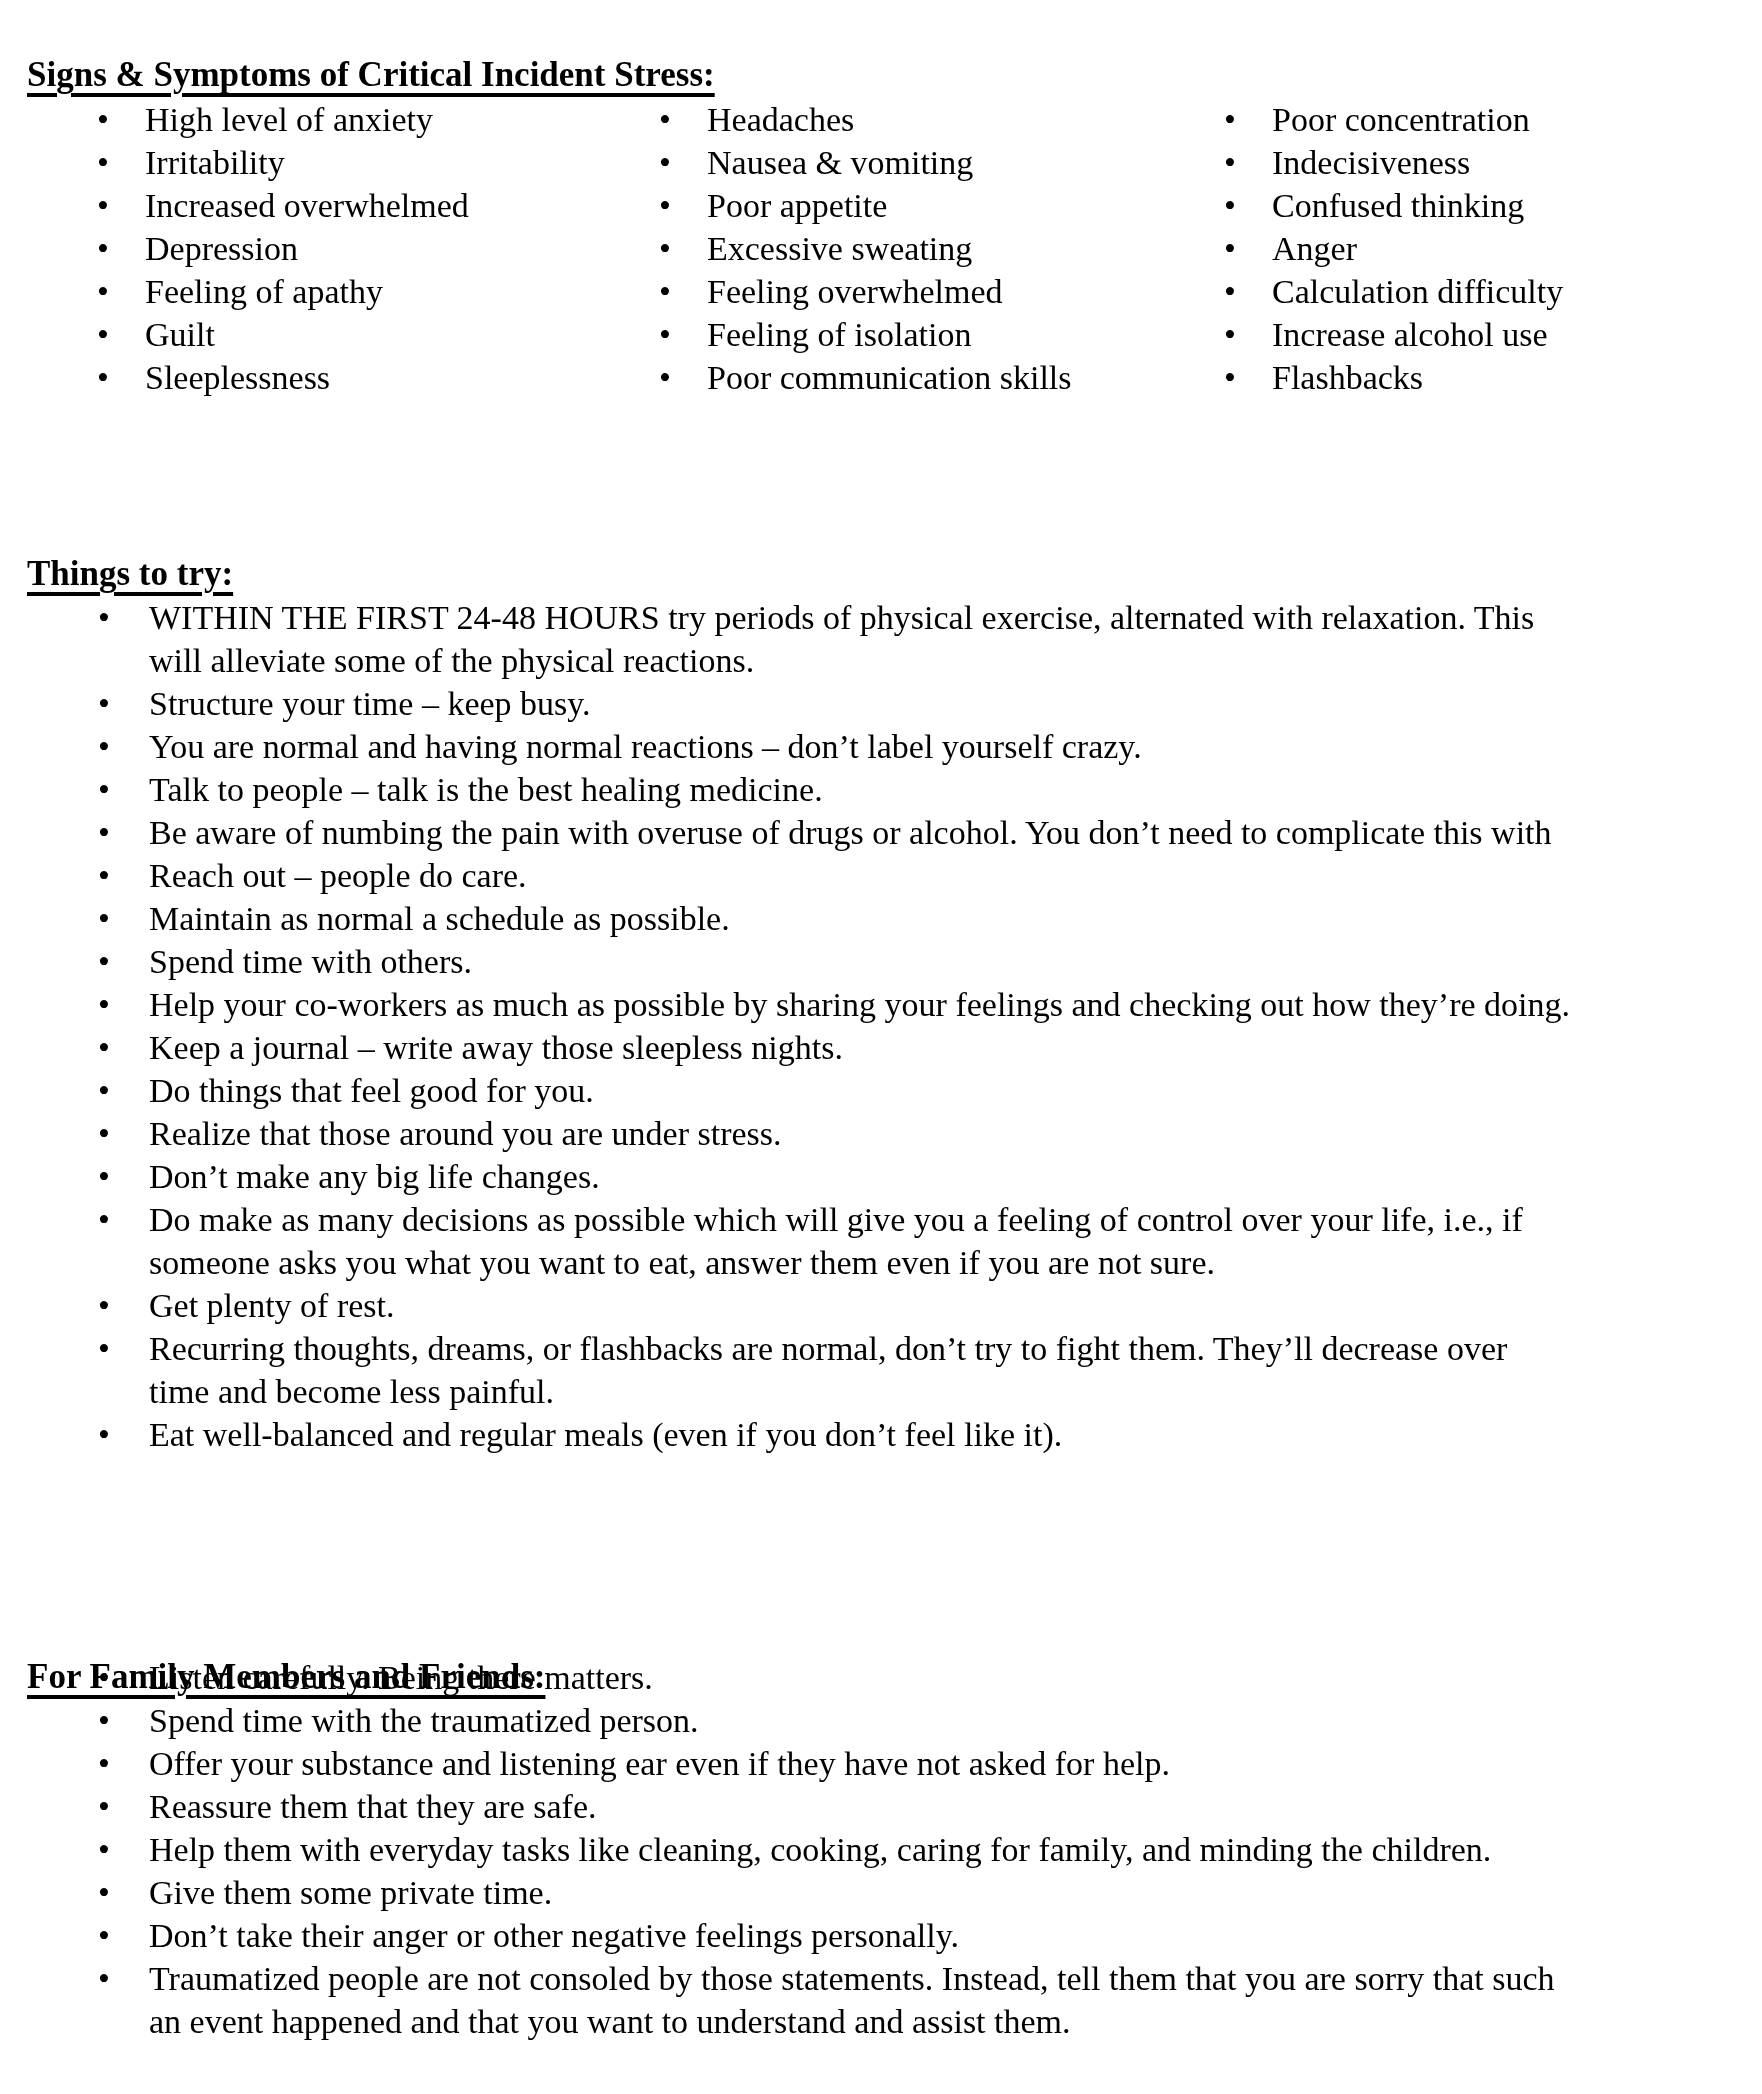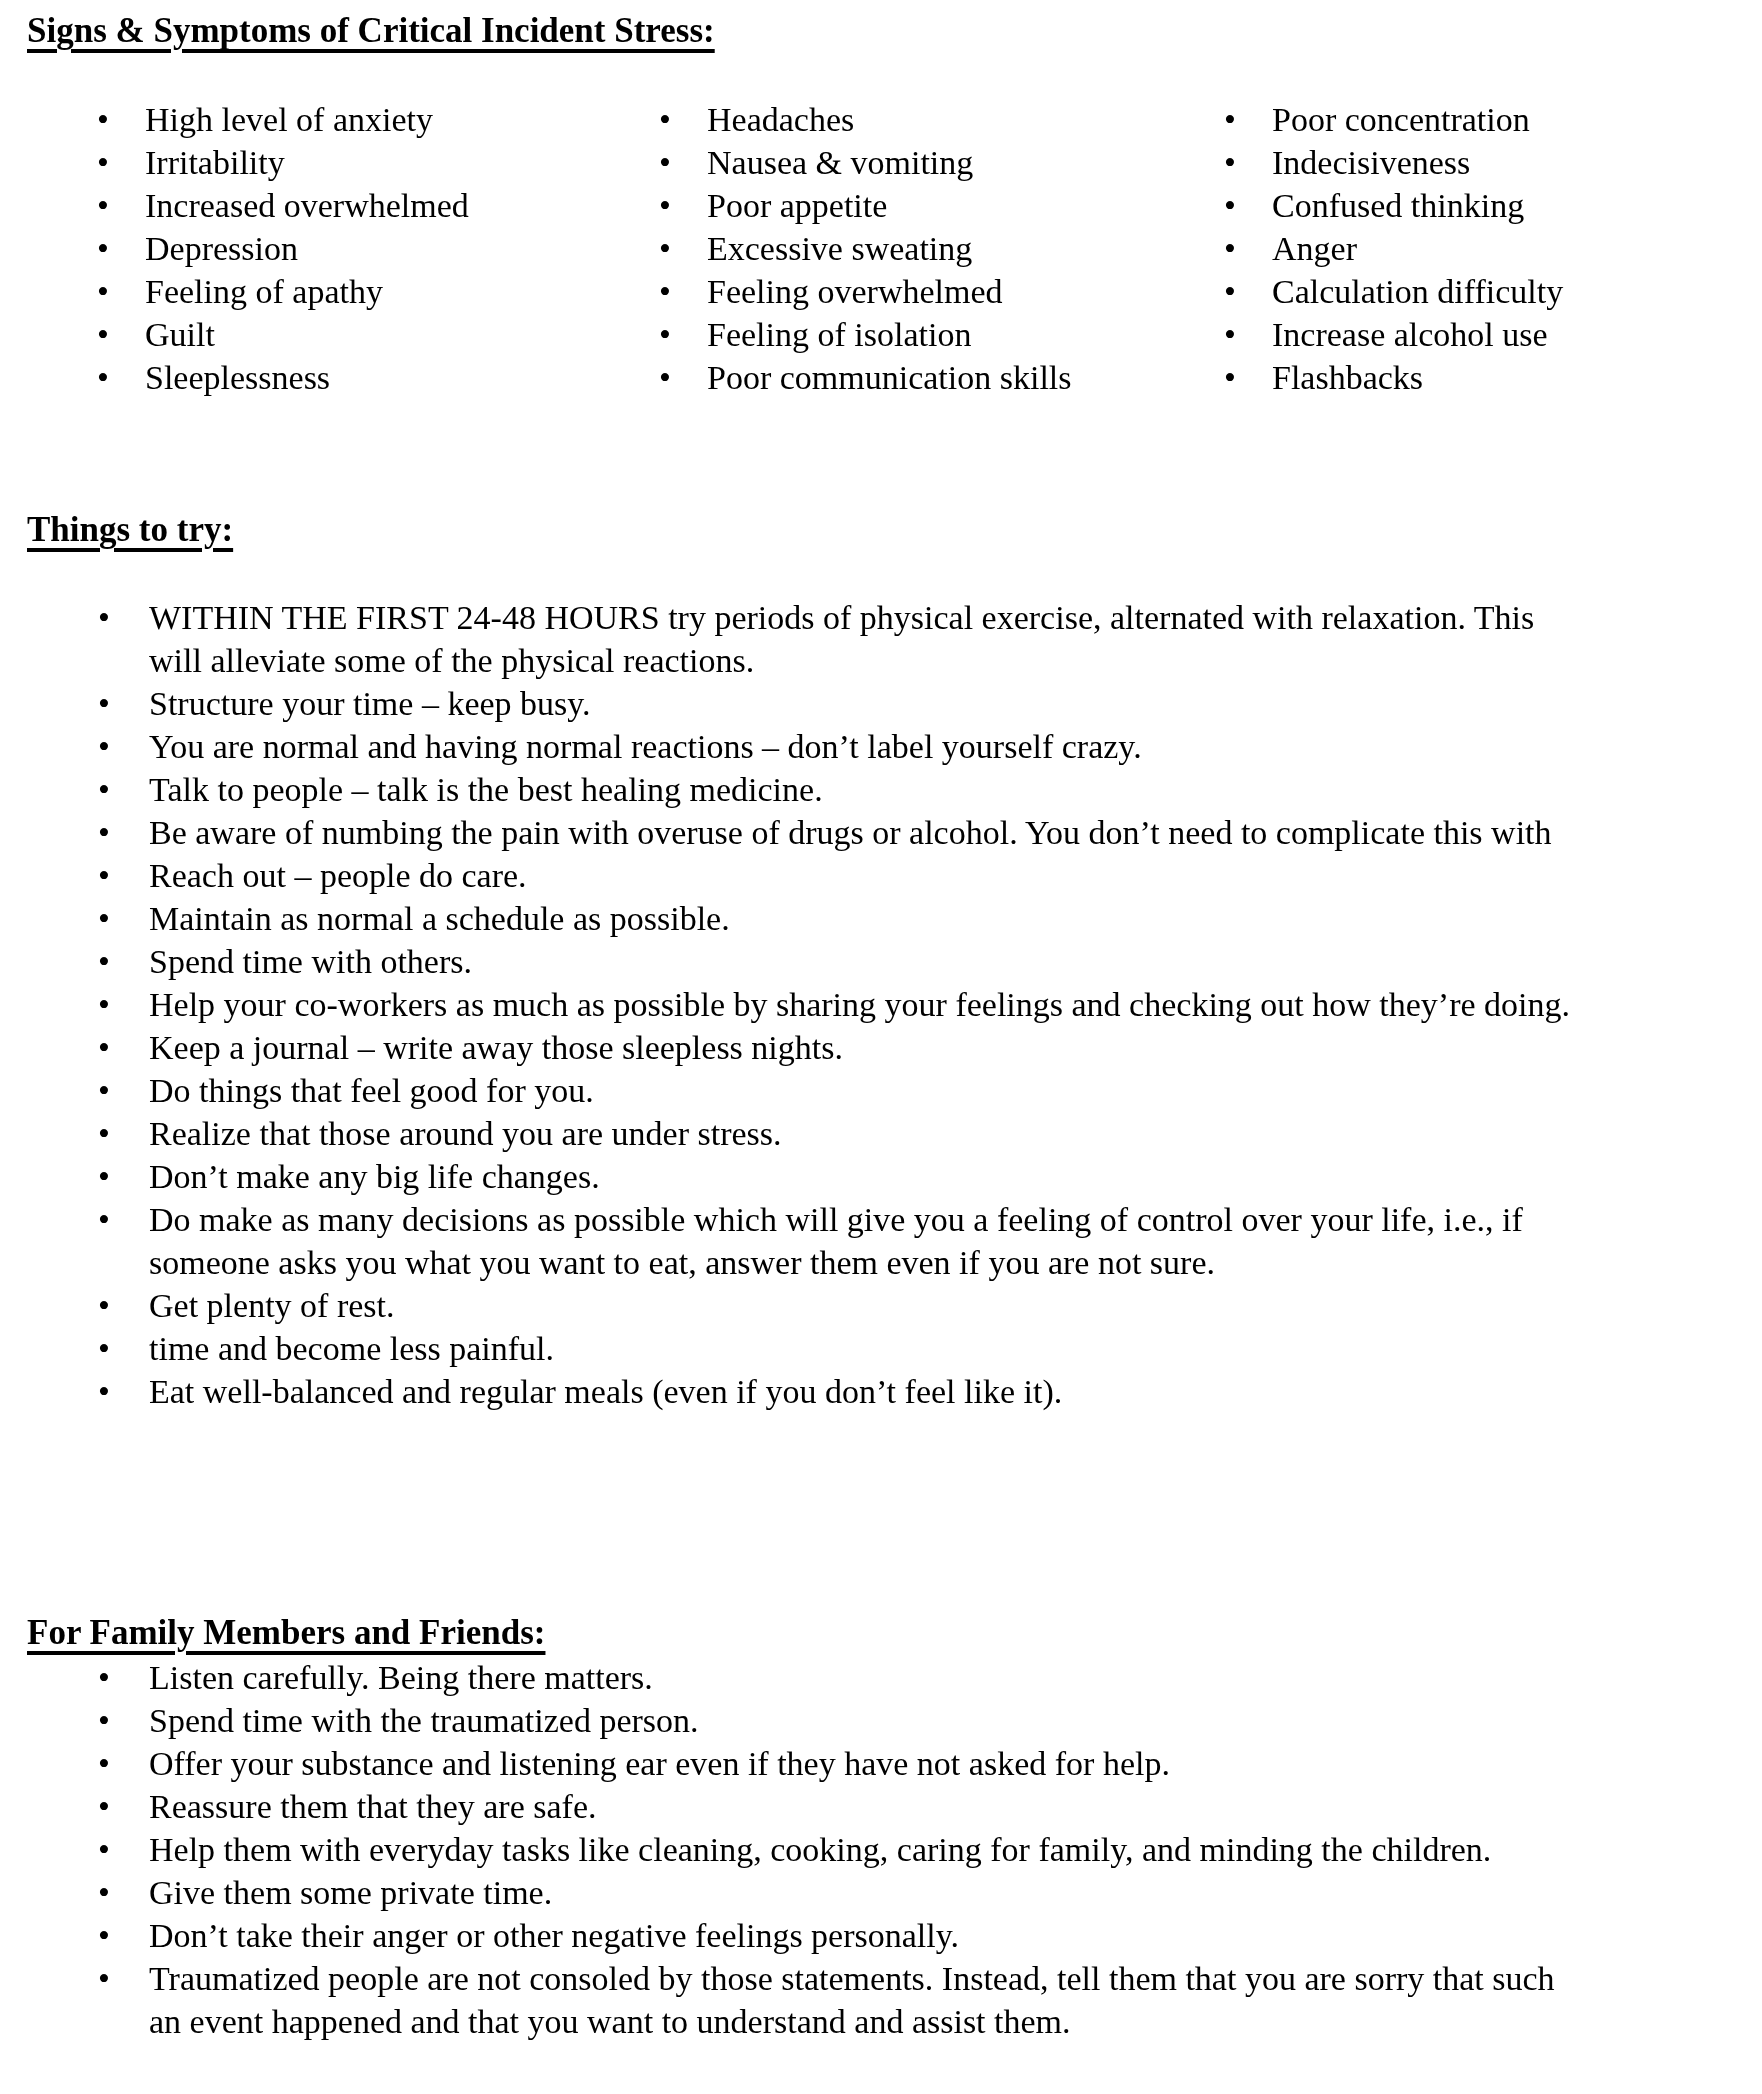--- a/index.html
+++ b/index.html
@@ -17,20 +17,21 @@
   .heading {
     position: absolute;
     left: 27px;
     font-weight: bold;
     font-size: 35px;
     line-height: 43px;
     white-space: nowrap;
     text-decoration: underline;
     text-decoration-thickness: 4.1px;
     text-underline-offset: 7.4px;
+    margin-top: 44px;
   }
   #h-symptoms { top: 9px; }
   #h-things   { top: 508px; }
   #h-family   { top: 1611px; }
 
   ul { list-style: none; margin: 0; padding: 0; }
 
   
   .cols {
     position: absolute;
@@ -164,20 +165,21 @@
         <span class="bullet">•</span>
         <div class="line">Do make as many decisions as possible which will give you a feeling of control over your life, i.e., if</div>
         <div class="line">someone asks you what you want to eat, answer them even if you are not sure.</div>
       </li>
     <li>
         <span class="bullet">•</span>
         <div class="line">Get plenty of rest.</div>
       </li>
     <li>
         <span class="bullet">•</span>
+        <div class="line">Recurring thoughts, dreams, or flashbacks are normal, don’t try to fight them. They’ll decrease over</div>
         <div class="line">time and become less painful.</div>
       </li>
     <li>
         <span class="bullet">•</span>
         <div class="line">Eat well-balanced and regular meals (even if you don’t feel like it).</div>
       </li>
   </ul>
 
   <div class="heading" id="h-family">For Family Members and Friends:</div>
 

